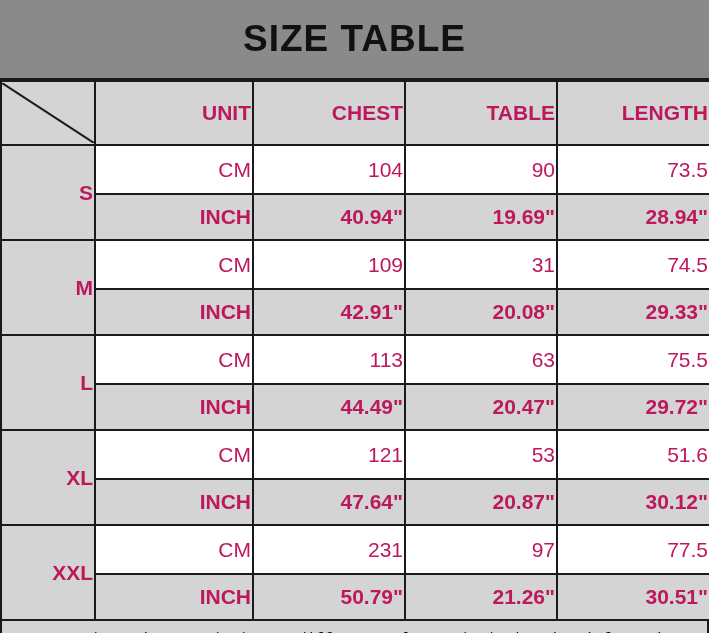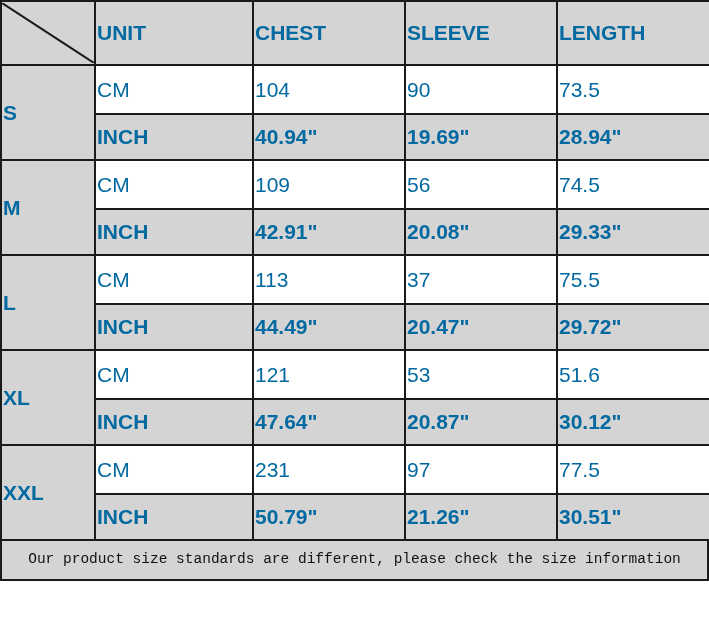--- a/index.html
+++ b/index.html
@@ -35,23 +35,23 @@
     color: #111111;
     font-family: "Liberation Sans", sans-serif;
   }
   table.size-table {
     width: 709px;
     border-collapse: collapse;
     table-layout: fixed;
   }
   table.size-table td {
     border: 2px solid #1a1a1a;
-    text-align: left;
+    text-align: right;
     vertical-align: middle;
-    color: #0369a1;
+    color: #be185d;
     font-size: 21px;
     font-family: "Liberation Sans", sans-serif;
   }
   
   col.c-size   { width: 94px; }
   col.c-unit   { width: 158px; }
   col.c-chest  { width: 152px; }
   col.c-sleeve { width: 152px; }
   col.c-length { width: 153px; }
 
@@ -111,39 +111,42 @@
   .footer .line {
     display: block;
     white-space: nowrap;
   }
 </style>
 </head>
 <body>
 
 <div class="page">
 
+  <div class="title-bar">
+    <div class="title">SIZE TABLE</div>
+  </div>
 
   <table class="size-table">
     <colgroup>
       <col class="c-size">
       <col class="c-unit">
       <col class="c-chest">
       <col class="c-sleeve">
       <col class="c-length">
     </colgroup>
     <tbody>
       <tr class="header-row">
         <td class="corner-cell">
           <svg viewBox="0 0 94 60" preserveAspectRatio="none">
             <line x1="0" y1="0" x2="94" y2="60" stroke="#1a1a1a" stroke-width="2"></line>
           </svg>
         </td>
         <td>UNIT</td>
         <td>CHEST</td>
-        <td>SLEEVE</td>
+        <td>TABLE</td>
         <td>LENGTH</td>
       </tr>
 
       <tr class="row-cm">
         <td class="size-cell" rowspan="2">S</td>
         <td class="unit-cell">CM</td>
         <td class="val-cell">104</td>
         <td class="val-cell">90</td>
         <td class="val-cell">73.5</td>
       </tr>
@@ -151,35 +154,35 @@
         <td class="unit-cell">INCH</td>
         <td class="val-cell">40.94"</td>
         <td class="val-cell">19.69"</td>
         <td class="val-cell">28.94"</td>
       </tr>
 
       <tr class="row-cm">
         <td class="size-cell" rowspan="2">M</td>
         <td class="unit-cell">CM</td>
         <td class="val-cell">109</td>
-        <td class="val-cell">56</td>
+        <td class="val-cell">31</td>
         <td class="val-cell">74.5</td>
       </tr>
       <tr class="row-inch">
         <td class="unit-cell">INCH</td>
         <td class="val-cell">42.91"</td>
         <td class="val-cell">20.08"</td>
         <td class="val-cell">29.33"</td>
       </tr>
 
       <tr class="row-cm">
         <td class="size-cell" rowspan="2">L</td>
         <td class="unit-cell">CM</td>
         <td class="val-cell">113</td>
-        <td class="val-cell">37</td>
+        <td class="val-cell">63</td>
         <td class="val-cell">75.5</td>
       </tr>
       <tr class="row-inch">
         <td class="unit-cell">INCH</td>
         <td class="val-cell">44.49"</td>
         <td class="val-cell">20.47"</td>
         <td class="val-cell">29.72"</td>
       </tr>
 
       <tr class="row-cm">

